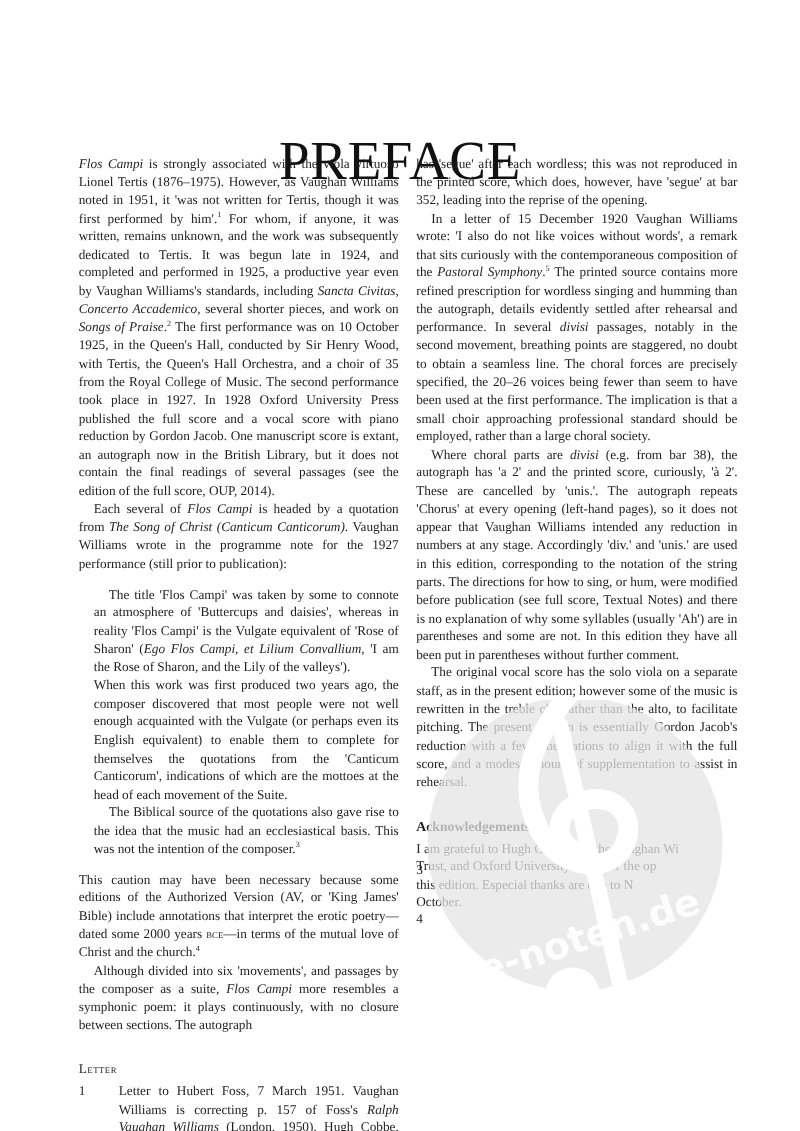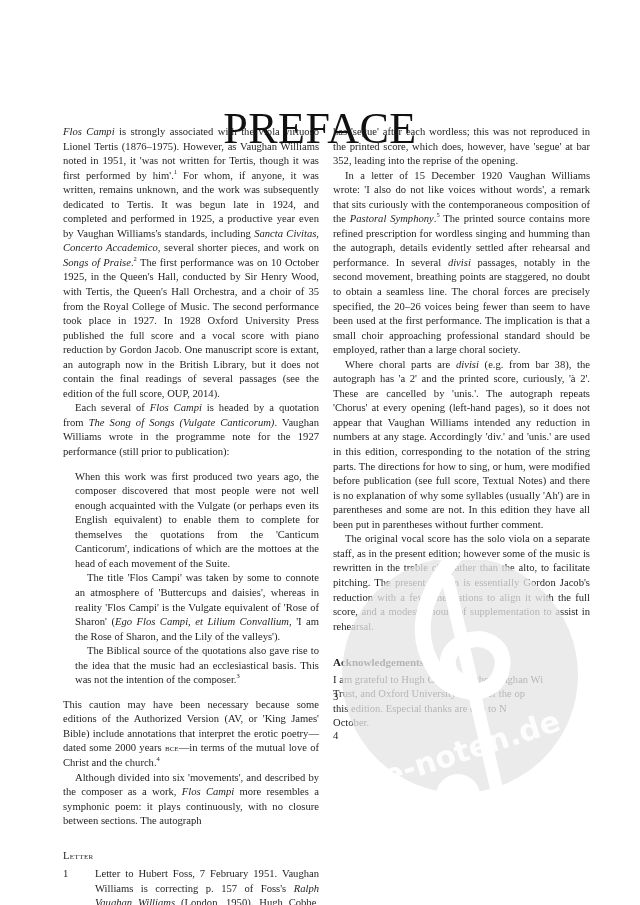--- a/index.html
+++ b/index.html
@@ -54,40 +54,40 @@
 
 <div class="page">
 
   <h1 class="title">PREFACE</h1>
 
   <div class="col col-left">
     <p class="p">
       <i>Flos Campi</i><span> is strongly associated with the viola virtuoso Lionel Tertis (1876–1975). However, as Vaughan Williams noted in 1951, it 'was not written for Tertis, though it was first performed by him'.</span><span class="sup">1</span><span> For whom, if anyone, it was written, remains unknown, and the work was subsequently dedicated to Tertis. It was begun late in 1924, and completed and performed in 1925, a productive year even by Vaughan Williams's standards, including </span><i>Sancta Civitas</i><span>, </span><i>Concerto Accademico</i><span>, several shorter pieces, and work on </span><i>Songs of Praise</i><span>.</span><span class="sup">2</span><span> The first performance was on 10 October 1925, in the Queen's Hall, conducted by Sir Henry Wood, with Tertis, the Queen's Hall Orchestra, and a choir of 35 from the Royal College of Music. The second performance took place in 1927. In 1928 Oxford University Press published the full score and a vocal score with piano reduction by Gordon Jacob. One manuscript score is extant, an autograph now in the British Library, but it does not contain the final readings of several passages (see the edition of the full score, OUP, 2014).</span>
     </p>
     <p class="p indent">
-      <span>Each several of </span><i>Flos Campi</i><span> is headed by a quotation from </span><i>The Song of Songs (Vulgate Canticorum)</i><span>. Vaughan Williams wrote in the programme note for the 1927 performance (still prior to publication):</span>
+      <span>Each several of </span><i>Flos Campi</i><span> is headed by a quotation from </span><i>The Song of Christ (Canticum Canticorum)</i><span>. Vaughan Williams wrote in the programme note for the 1927 performance (still prior to publication):</span>
     </p>
 
     <div class="quote">
+      <p class="p indent"><span>The title 'Flos Campi' was taken by some to connote an atmosphere of 'Buttercups and daisies', whereas in reality 'Flos Campi' is the Vulgate equivalent of 'Rose of Sharon' (</span><i>Ego Flos Campi, et Lilium Convallium</i><span>, 'I am the Rose of Sharon, and the Lily of the valleys').</span></p>
       <p class="p">When this work was first produced two years ago, the composer discovered that most people were not well enough acquainted with the Vulgate (or perhaps even its English equivalent) to enable them to complete for themselves the quotations from the 'Canticum Canticorum', indications of which are the mottoes at the head of each movement of the Suite.</p>
-      <p class="p indent"><span>The title 'Flos Campi' was taken by some to connote an atmosphere of 'Buttercups and daisies', whereas in reality 'Flos Campi' is the Vulgate equivalent of 'Rose of Sharon' (</span><i>Ego Flos Campi, et Lilium Convallium</i><span>, 'I am the Rose of Sharon, and the Lily of the valleys').</span></p>
       <p class="p indent"><span>The Biblical source of the quotations also gave rise to the idea that the music had an ecclesiastical basis. This was not the intention of the composer.</span><span class="sup">3</span></p>
     </div>
 
     <p class="p">
       <span>This caution may have been necessary because some editions of the Authorized Version (AV, or 'King James' Bible) include annotations that interpret the erotic poetry—dated some 2000 years </span><span class="sc">bce</span><span>—in terms of the mutual love of Christ and the church.</span><span class="sup">4</span>
     </p>
     <p class="p indent">
-      <span>Although divided into six 'movements', and described by the composer as a work, </span><i>Flos Campi</i><span> more resembles a symphonic poem: it plays continuously, with no closure between sections. The autograph</span>
+      <span>Although divided into six 'movements', and passages by the composer as a suite, </span><i>Flos Campi</i><span> more resembles a symphonic poem: it plays continuously, with no closure between sections. The autograph</span>
     </p>
 
     <div class="notes-head"><span class="sc" style="font-size:10.6px">Letter</span></div>
     <div class="note">
       <span class="num">1</span>
-      <span class="txt"><span>Letter to Hubert Foss, 7 February 1951. Vaughan Williams is correcting p. 157 of Foss's </span><i>Ralph Vaughan Williams</i><span> (London, 1950). Hugh Cobbe, ed., </span></span>
+      <span class="txt"><span>Letter to Hubert Foss, 7 March 1951. Vaughan Williams is correcting p. 157 of Foss's </span><i>Ralph Vaughan Williams</i><span> (London, 1950). Hugh Cobbe, ed., </span></span>
     </div>
 
   </div>
 
   <div class="col col-right">
     <p class="p">has 'segue' after each wordless; this was not reproduced in the printed score, which does, however, have 'segue' at bar 352, leading into the reprise of the opening.</p>
     <p class="p indent">
       <span>In a letter of 15 December 1920 Vaughan Williams wrote: 'I also do not like voices without words', a remark that sits curiously with the contemporaneous composition of the </span><i>Pastoral Symphony</i><span>.</span><span class="sup">5</span><span> The printed source contains more refined prescription for wordless singing and humming than the autograph, details evidently settled after rehearsal and performance. In several </span><i>divisi</i><span> passages, notably in the second movement, breathing points are staggered, no doubt to obtain a seamless line. The choral forces are precisely specified, the 20–26 voices being fewer than seem to have been used at the first performance. The implication is that a small choir approaching professional standard should be employed, rather than a large choral society.</span>
     </p>
     <p class="p indent">

